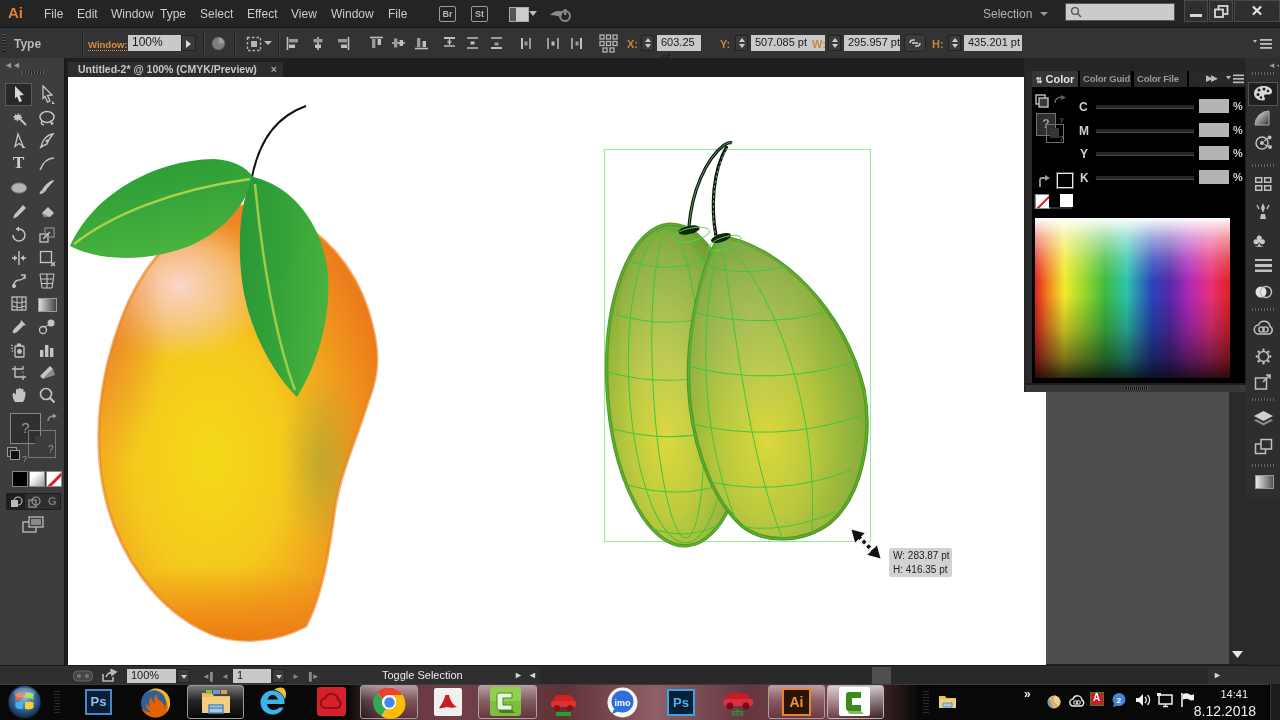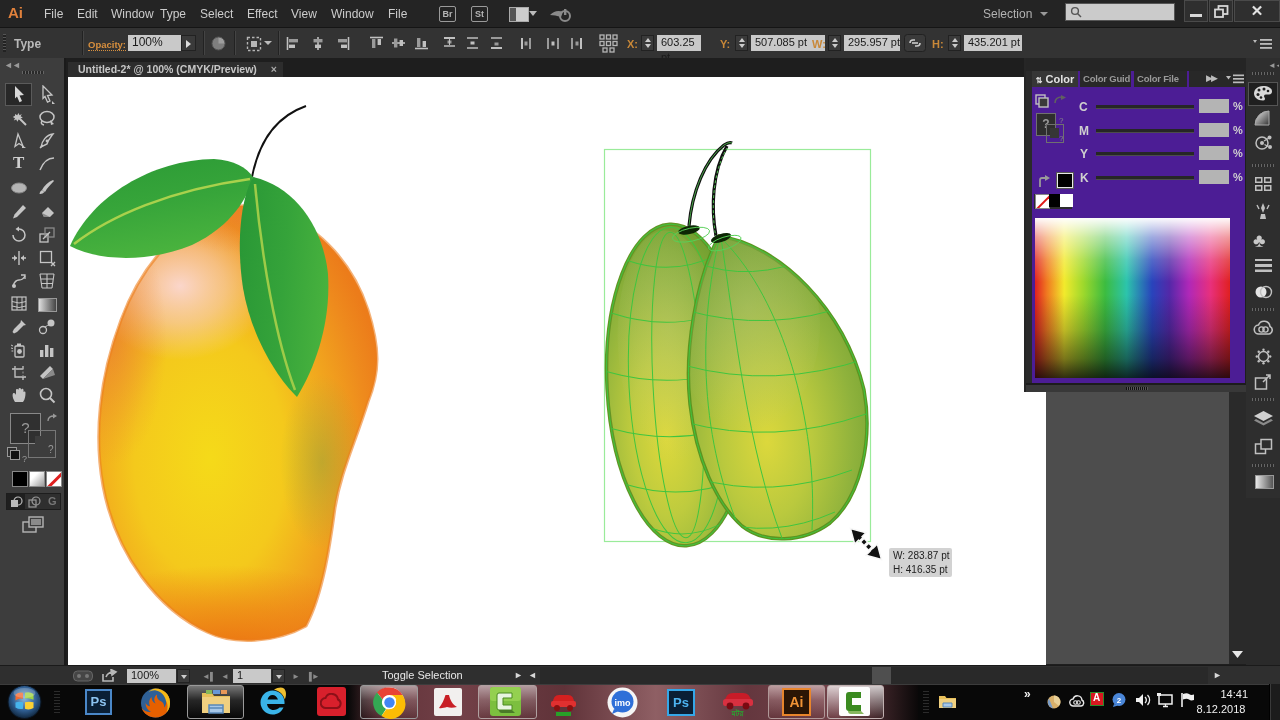--- a/index.html
+++ b/index.html
@@ -16,21 +16,21 @@
   .field{position:absolute;background:#c9c9c9;color:#1a1a1a;font-size:11px;line-height:15px;padding-left:4px;box-sizing:border-box;height:16px;}
   .olbl{position:absolute;color:#c98838;font-size:11px;font-weight:bold;}
   
   #tabrow{left:0;top:58px;width:1280px;height:19px;background:#1e1e1e;}
   #doctab{position:absolute;left:68px;top:4px;width:215px;height:15px;background:#2d2d2d;color:#c7c7c7;font-size:10.5px;font-weight:bold;line-height:15px;padding-left:10px;box-sizing:border-box;}
   
   #canvas{left:68px;top:77px;width:978px;height:588px;background:#ffffff;}
   
   #toolbar{left:0;top:58px;width:66px;height:607px;background:#3d3d3d;border-right:2px solid #1a1a1a;box-sizing:border-box;}
   
-  #rpanel{left:1024px;top:58px;width:221px;height:334px;background:#4c1d95;border-left:2px solid #262626;box-sizing:border-box;}
+  #rpanel{left:1024px;top:58px;width:221px;height:334px;background:#000000;border-left:2px solid #262626;box-sizing:border-box;}
   #emptypanel{left:1046px;top:392px;width:183px;height:272px;background:#4d4d4d;}
   #vscroll{left:1229px;top:392px;width:17px;height:272px;background:#2a2a2a;}
   #rstrip{left:1246px;top:58px;width:34px;height:607px;background:#2e2e2e;}
   
   #statusbar{left:0;top:665px;width:1280px;height:19px;background:#2f2f2f;border-top:1px solid #1a1a1a;box-sizing:border-box;}
   
   #taskbar{left:0;top:684px;width:1280px;height:36px;background:#080808;}
   .tbtn{position:absolute;top:1px;height:34px;border-radius:3px;}
 </style>
 </head>
@@ -71,21 +71,21 @@
         <rect x="4.5" y="1" width="9" height="8" fill="none" stroke="#d8d8d8" stroke-width="1.8"></rect>
         <rect x="1" y="4.5" width="8" height="7.5" fill="#2f2f2f" stroke="#d8d8d8" stroke-width="1.8"></rect>
       </svg>
   </div>
   <div style="position:absolute;left:1234px;top:0;width:46px;height:22px;background:#2f2f2f;border:1px solid #4a4a4a;box-sizing:border-box;color:#e2e2e2;font-size:15px;font-weight:bold;text-align:center;line-height:20px;">✕</div>
 </div>
 <div class="abs" id="controlbar">
   <div style="position:absolute;left:3px;top:6px;width:3px;height:18px;background:repeating-linear-gradient(180deg,#555 0 1px,#222 1px 3px);"></div>
   <div style="position:absolute;left:14px;top:9px;color:#b9b9b9;font-size:12px;font-weight:bold;">Type</div>
   <div class="sep" style="left:82px;"></div>
-  <div style="position:absolute;left:88px;top:11px;color:#d78f3e;font-size:9.5px;font-weight:bold;border-bottom:1px dotted #d78f3e;">Opacity:</div>
+  <div style="position:absolute;left:88px;top:11px;color:#d78f3e;font-size:9.5px;font-weight:bold;border-bottom:1px dotted #d78f3e;">Window:</div>
   <div class="field" style="left:128px;top:7px;width:53px;font-size:12px;">100%</div>
   <div style="position:absolute;left:181px;top:7px;width:15px;height:16px;background:#3a3a3a;border:1px solid #222;box-sizing:border-box;">
     <div style="position:absolute;left:4px;top:4px;width:0;height:0;border-top:4px solid transparent;border-bottom:4px solid transparent;border-left:5px solid #ddd;"></div>
   </div>
   <div class="sep" style="left:203px;"></div>
   <svg style="position:absolute;left:211px;top:8px;" width="15" height="15" viewBox="0 0 15 15">
       <circle cx="7.5" cy="7.5" r="6.5" fill="#7e7e7e"></circle>
       <path d="M7.5,1 A6.5,6.5 0 0 1 14,7.5 L7.5,7.5 Z" fill="#9e9e9e"></path>
       <circle cx="7.5" cy="7.5" r="6.5" fill="none" stroke="#555" stroke-width="1"></circle>
     </svg>
@@ -873,15 +873,15 @@
   <svg style="position:absolute;left:1156px;top:8px;" width="19" height="16" viewBox="0 0 19 16">
       <rect x="3" y="3" width="13" height="9" fill="none" stroke="#f0f0f0" stroke-width="1.5"></rect>
       <path d="M7,14.5 h5 M9.5,12 v2.5" stroke="#f0f0f0" stroke-width="1.3"></path>
       <path d="M1,1 h4 v3 h-4 z" fill="#f0f0f0"></path>
     </svg>
   <svg style="position:absolute;left:1179px;top:8px;" width="17" height="16" viewBox="0 0 17 16">
       <path d="M3,1 L3,15" stroke="#f0f0f0" stroke-width="1.6"></path>
       <path d="M4,2 Q8,0.5 10,2 Q12,3.5 15,2.5 L15,8 Q12,9 10,7.5 Q8,6 4,7.5 Z" fill="#f0f0f0"></path>
     </svg>
   <div style="position:absolute;left:1188px;top:4px;width:60px;height:13px;color:#f0f0f0;font-size:11px;text-align:right;">14:41</div>
-  <div style="position:absolute;left:1186px;top:19px;width:70px;height:13px;color:#f0f0f0;font-size:11px;text-align:center;">8.12.2018</div>
+  <div style="position:absolute;left:1186px;top:19px;width:70px;height:13px;color:#f0f0f0;font-size:14px;text-align:right;">8.12.2018</div>
   <div style="position:absolute;left:1269px;top:0;width:11px;height:36px;background:#1c1c1c;border-left:1px solid #000;box-shadow:inset 1px 0 0 #3a3a3a;box-sizing:border-box;"></div>
 </div>
 
 </body></html>

